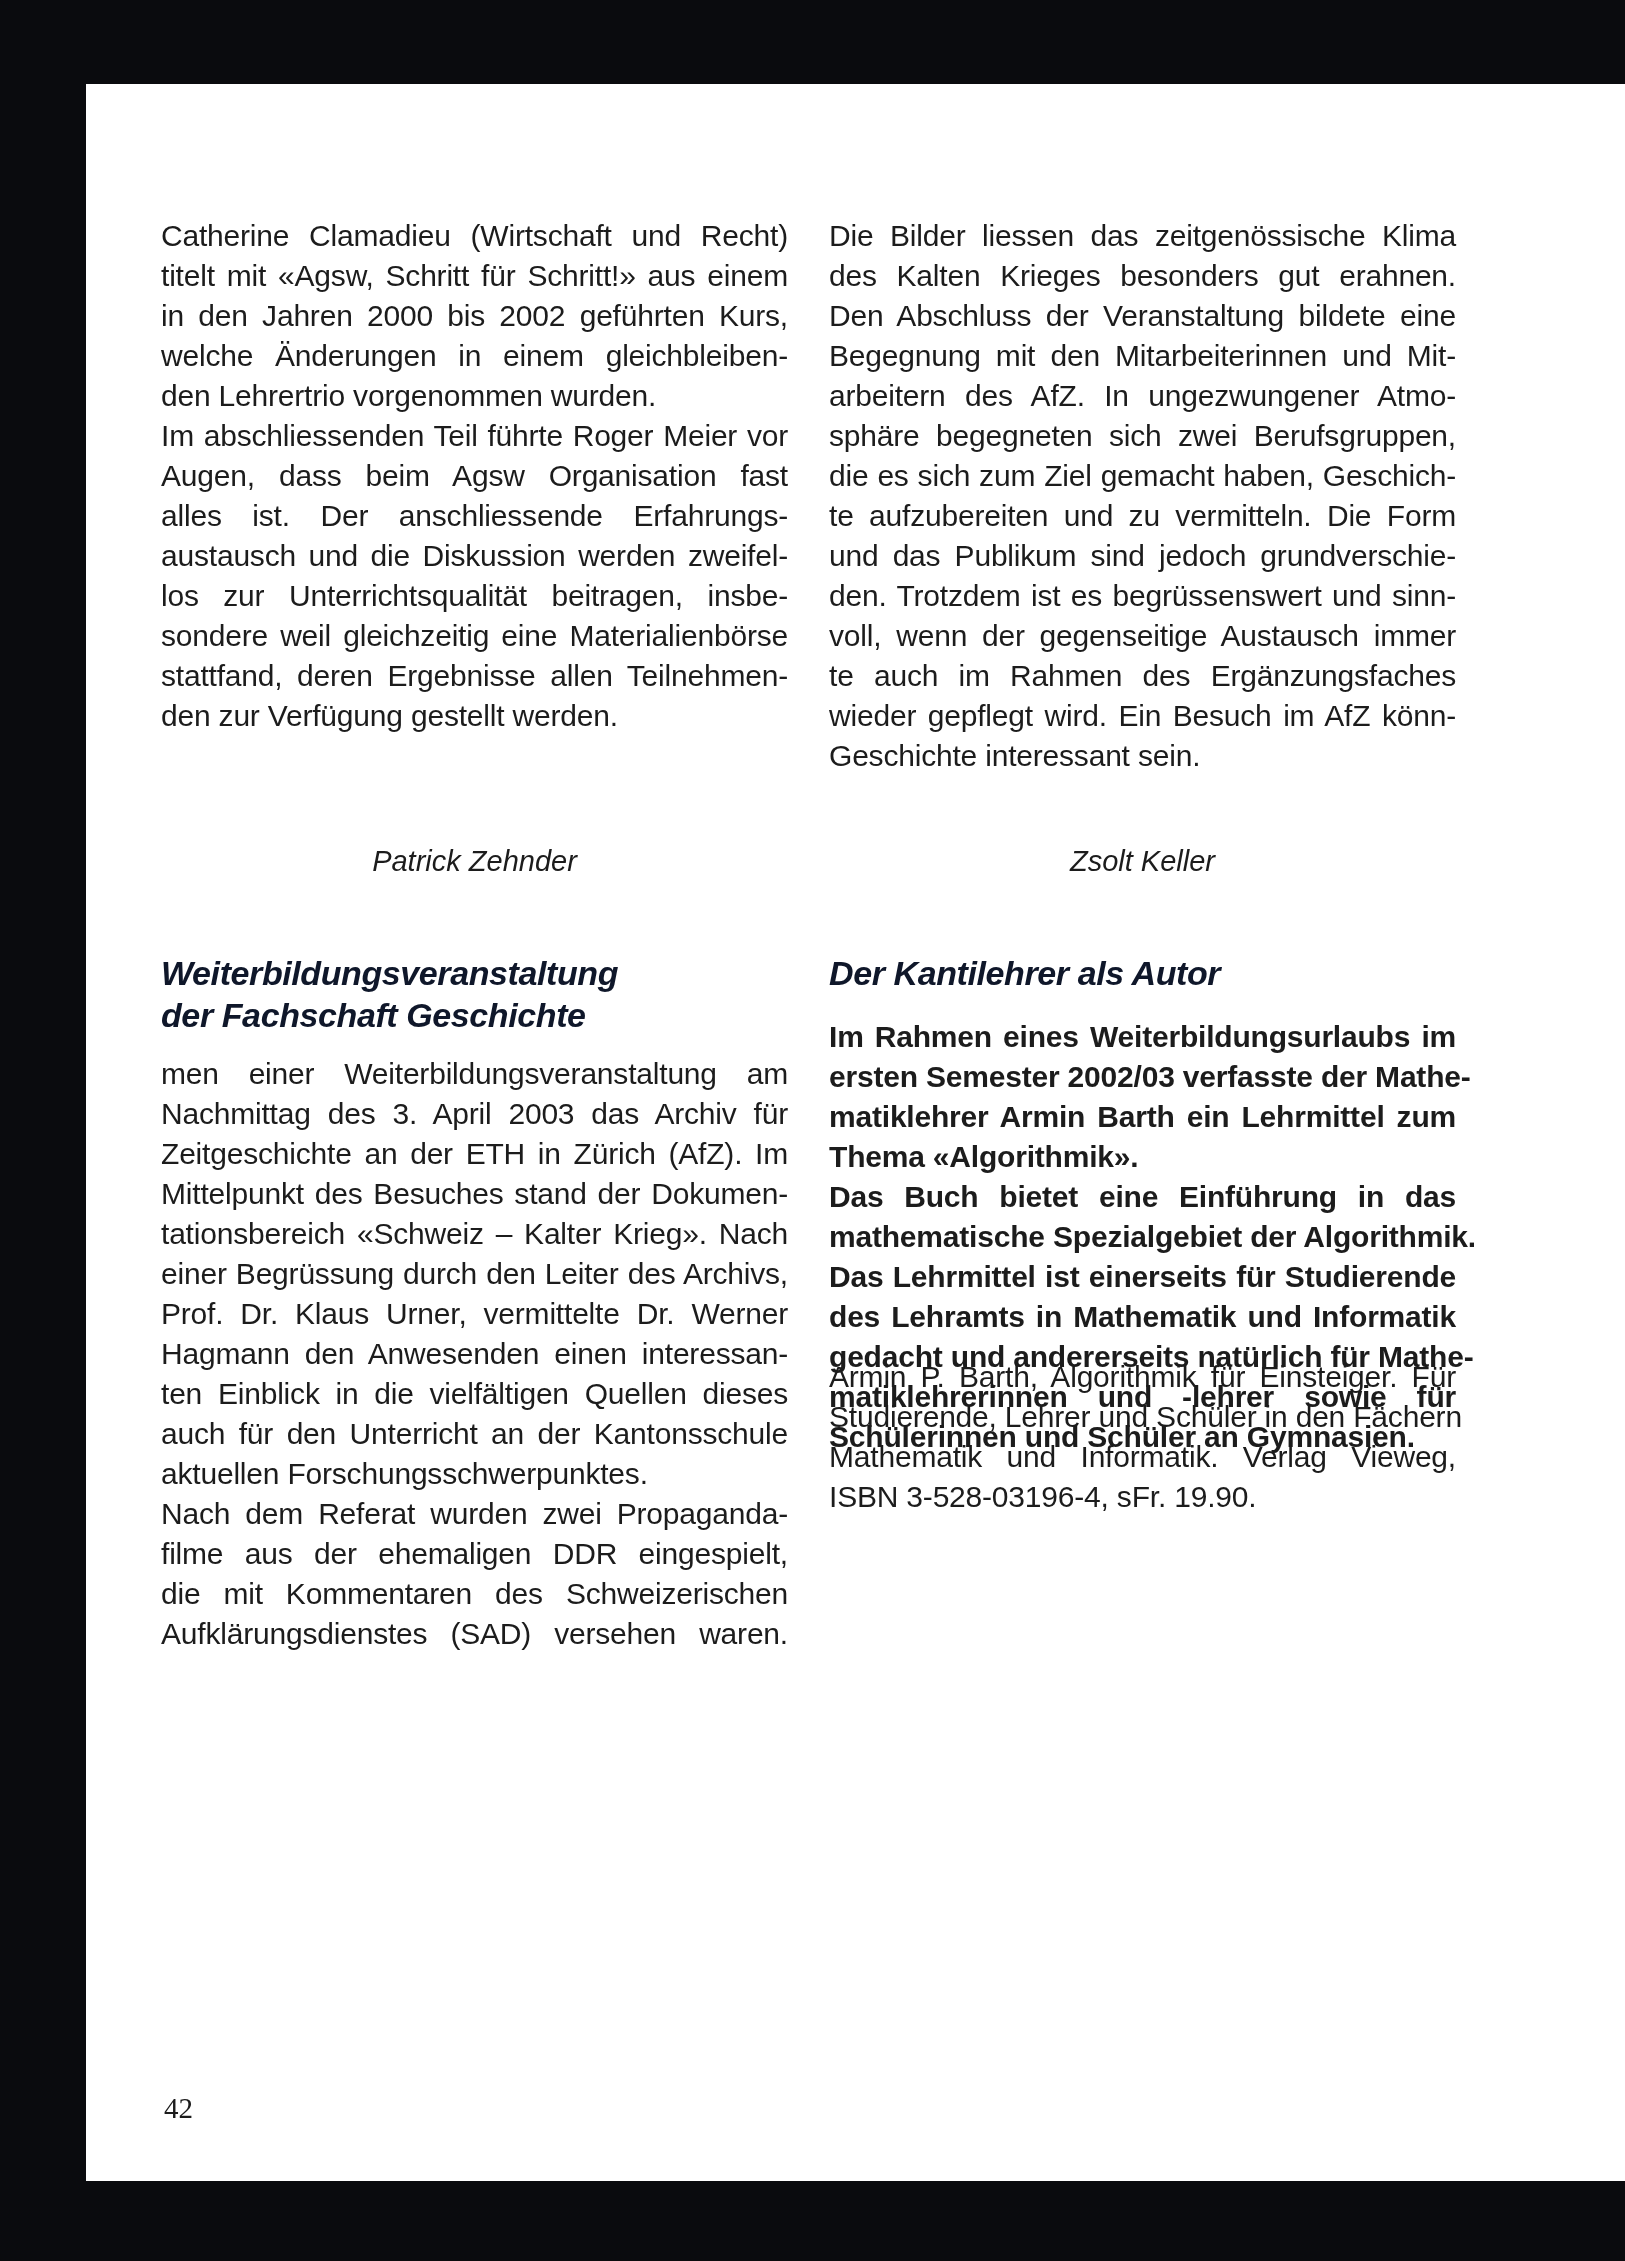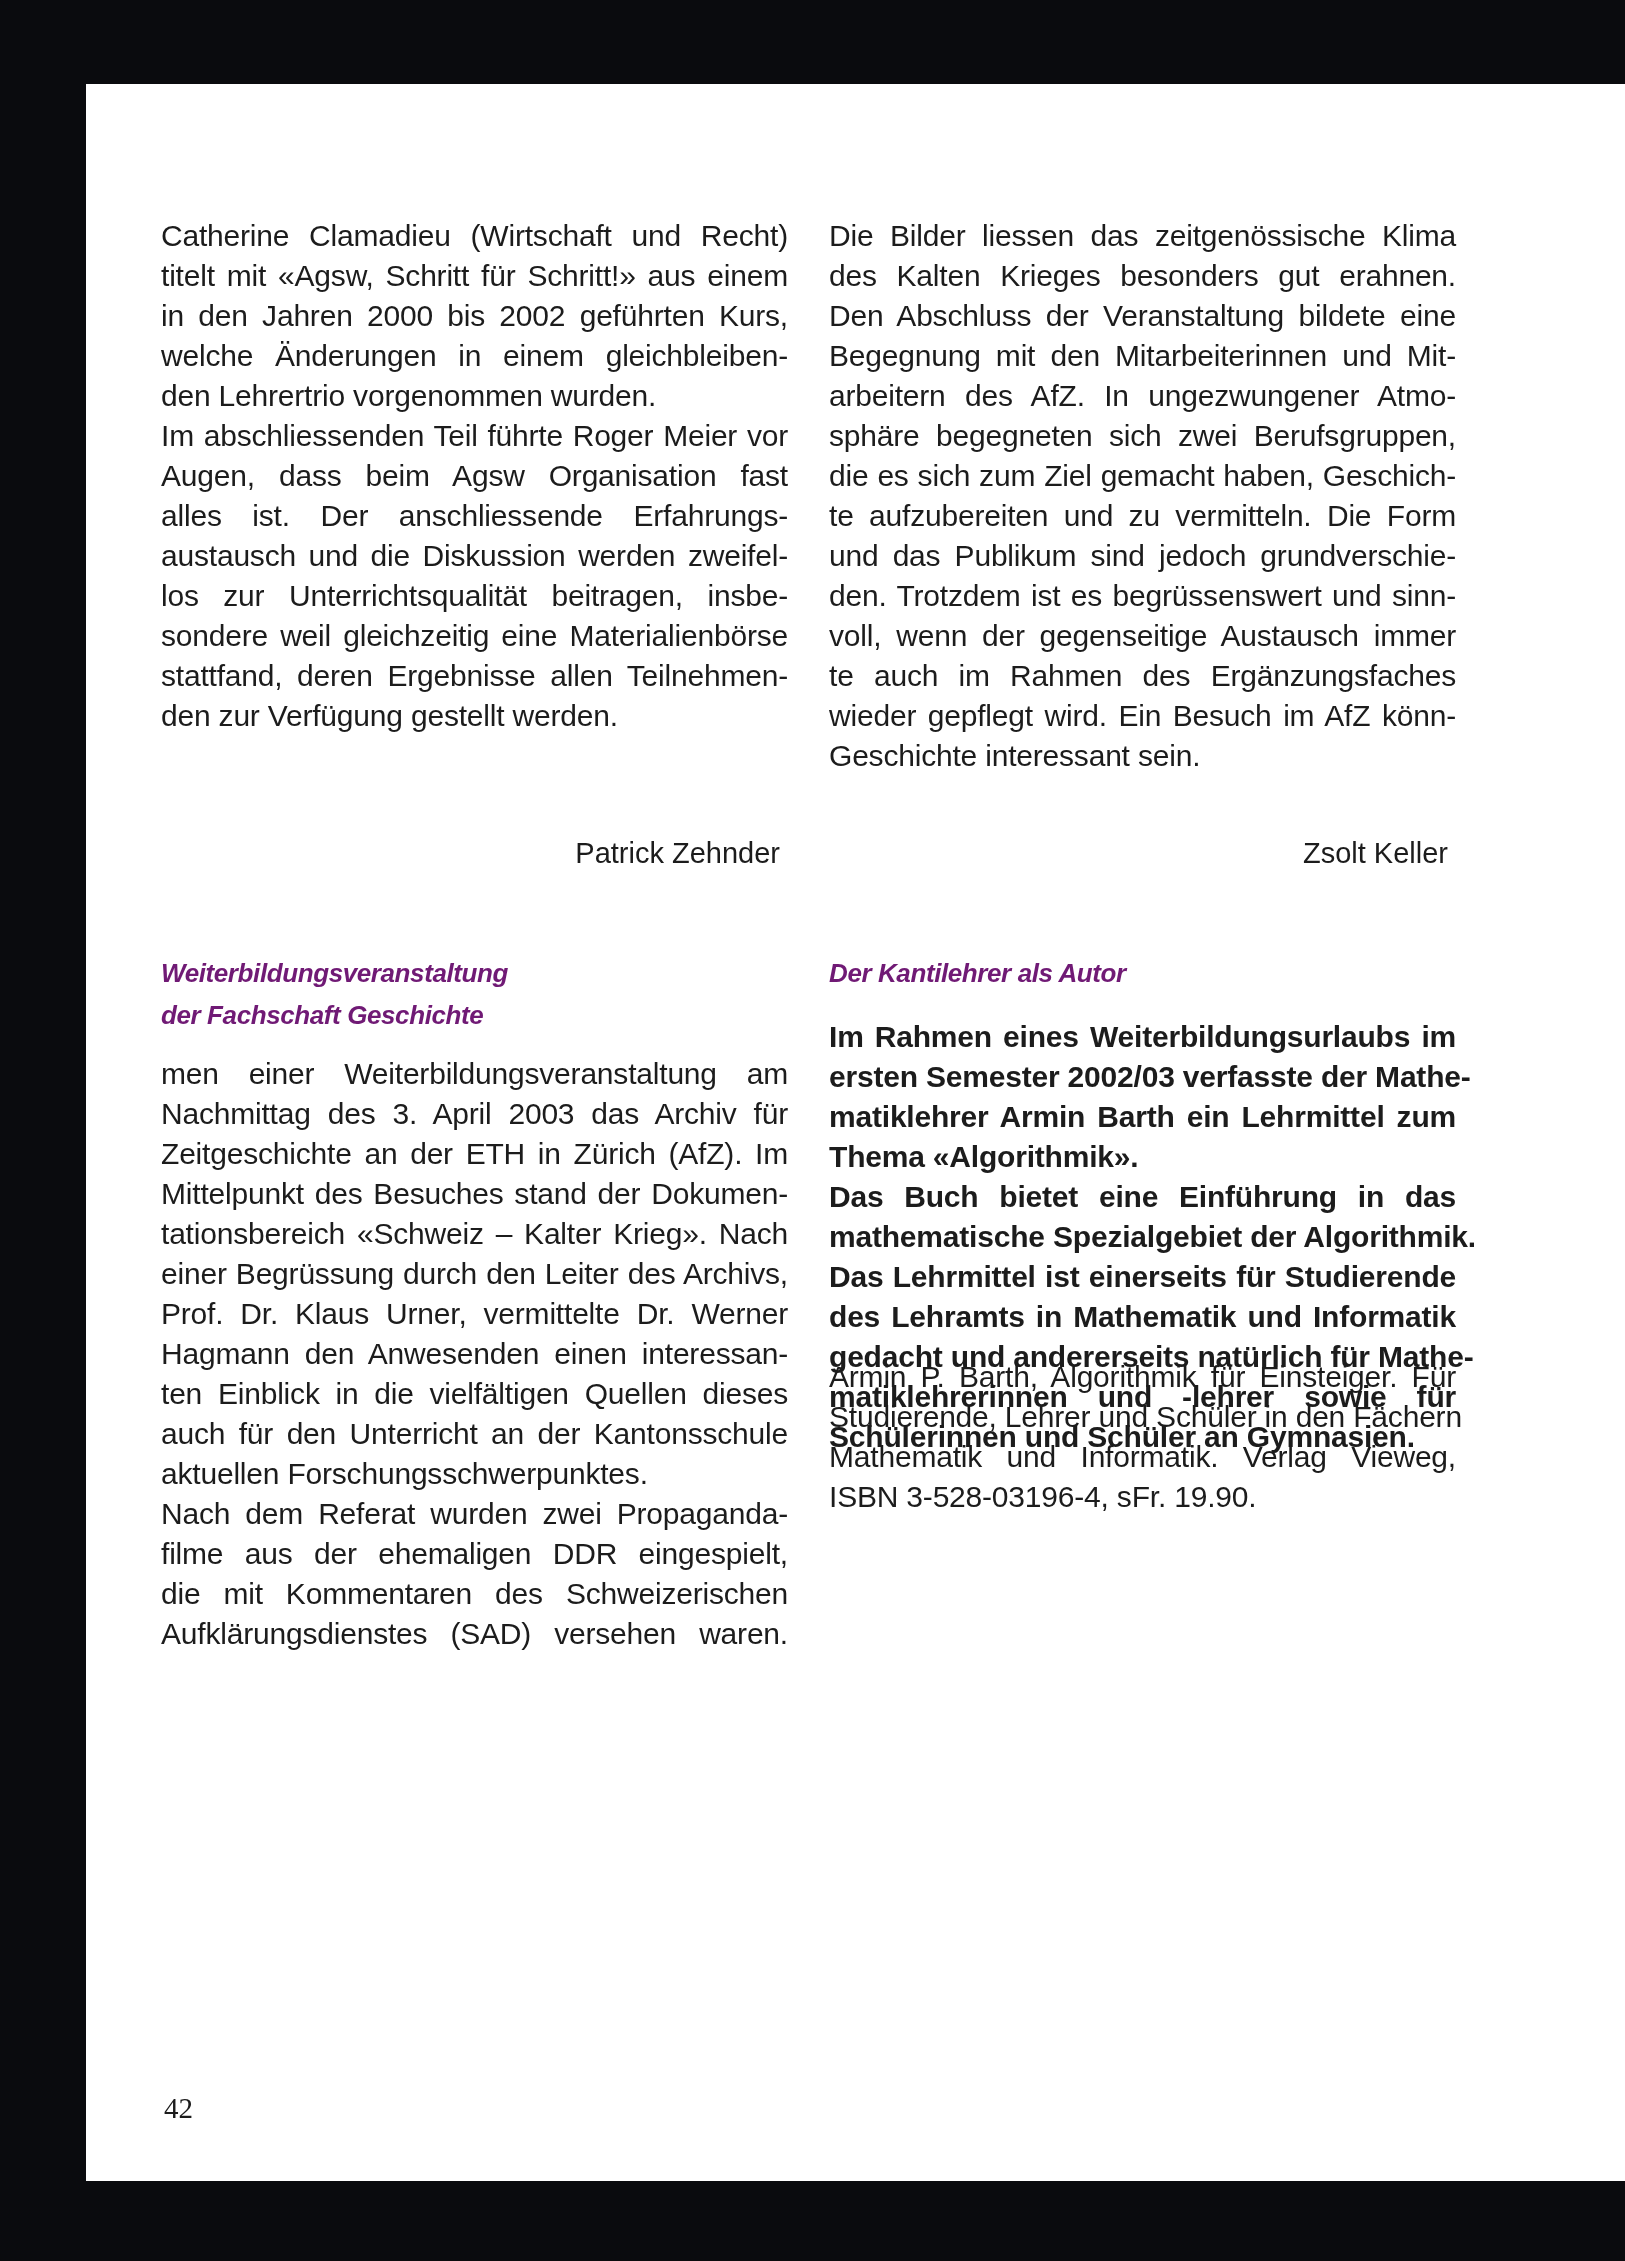--- a/index.html
+++ b/index.html
@@ -44,32 +44,33 @@
       display: block;
       text-align: justify;
       text-align-last: justify;
       white-space: nowrap;
       overflow: visible;
     }
     .para .line.last {
       text-align-last: left;
     }
     .signature {
-      margin: 8px;
+      margin: 16px;
       font-size: 29px;
-      text-align: right;
+      font-style: italic;
+      text-align: center;
       color: #1c1c1c;
     }
     .heading {
       margin: 0;
-      font-size: 26px;
+      font-size: 34px;
       line-height: 42px;
       font-weight: bold;
       font-style: italic;
-      color: #701a75;
+      color: #0f172a;
       letter-spacing: -0.4px;
     }
     .page-number {
       position: absolute;
       left: 78px;
       top: 2008px;
       font-family: "Liberation Serif", "DejaVu Serif", serif;
       font-size: 29px;
       color: #1c1c1c;
     }

